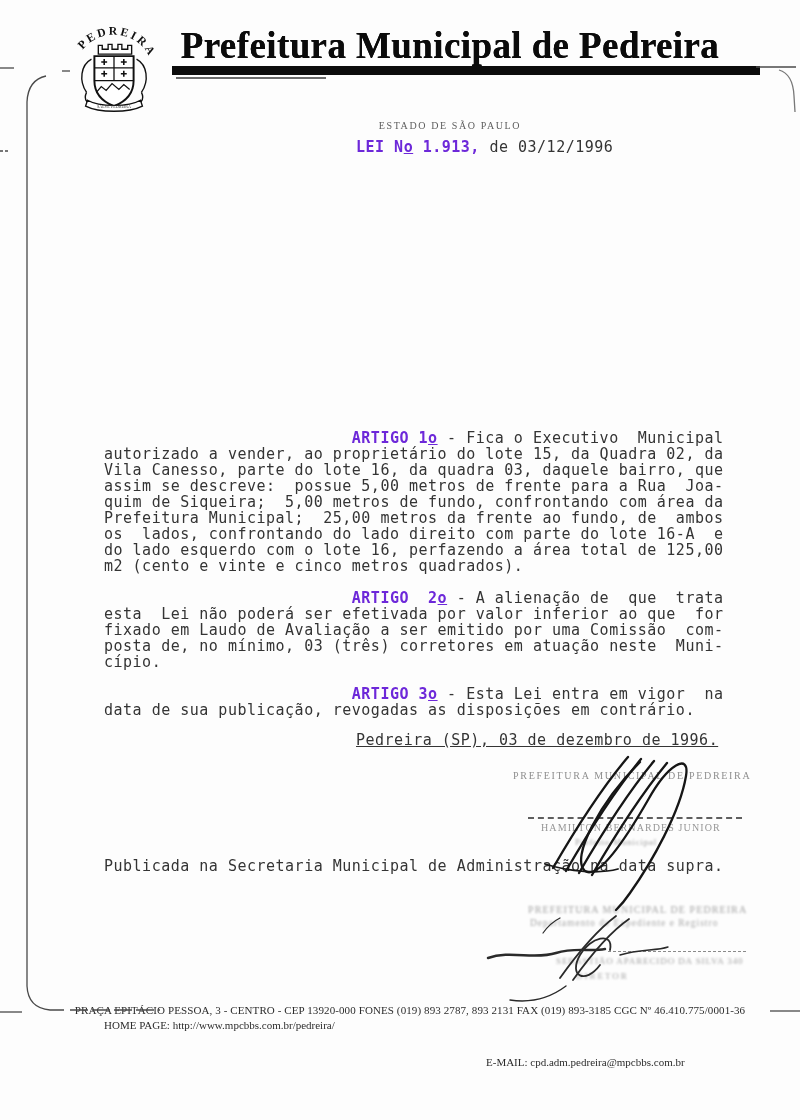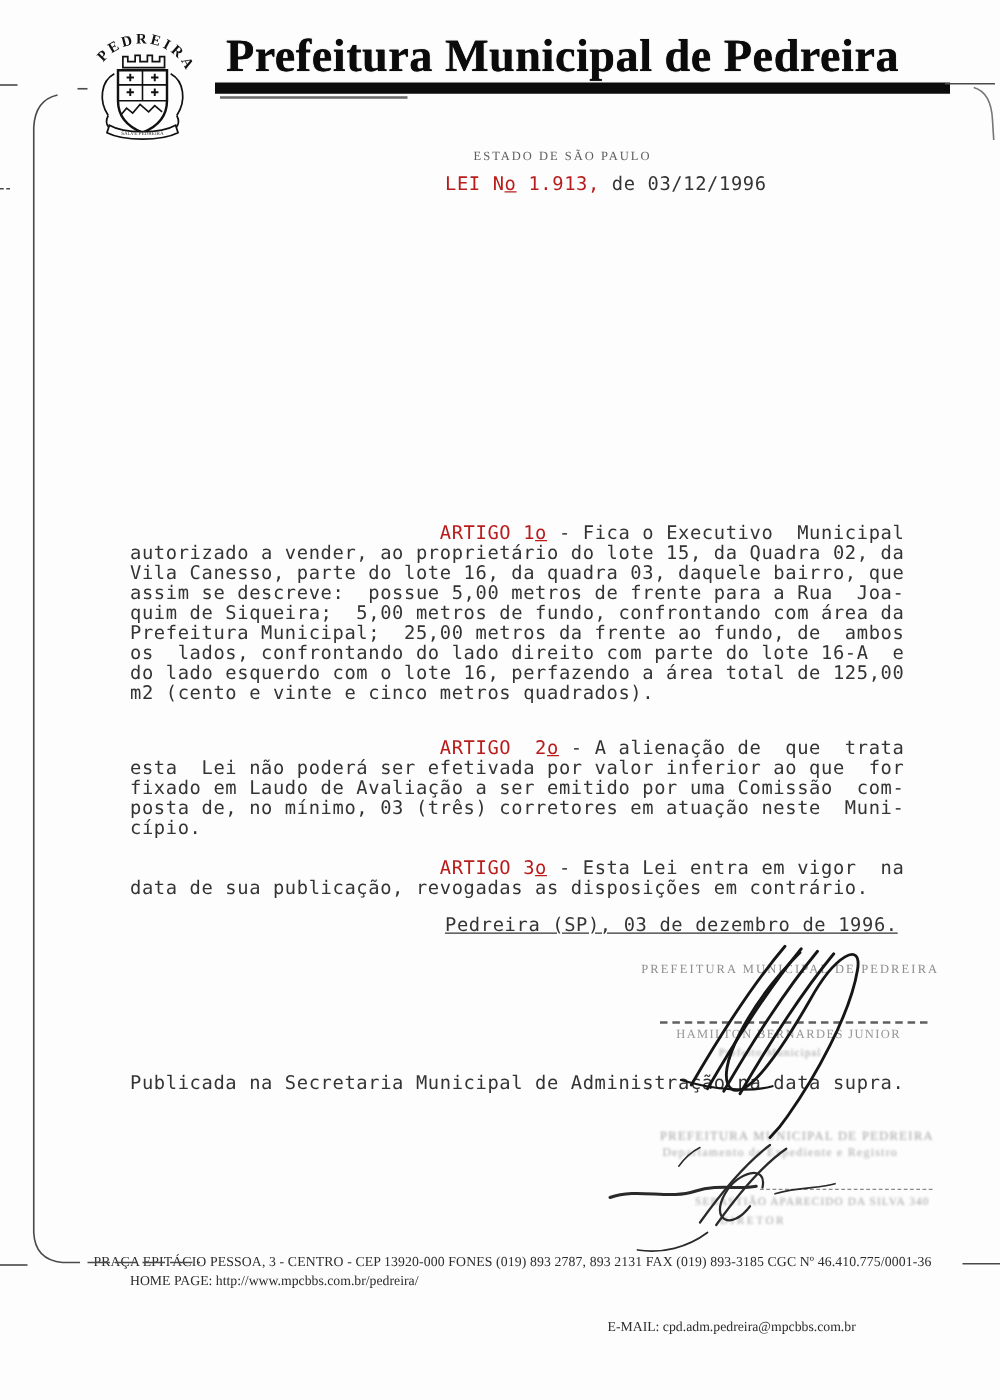--- a/index.html
+++ b/index.html
@@ -21,26 +21,26 @@
   #hdr-sub{
     position:absolute;left:170px;top:80px;width:560px;text-align:center;
     font-size:10px;letter-spacing:1.6px;color:#5d5d5d;margin-top:40px;
   }
   
   .tw{
     position:absolute;font-family:"DejaVu Sans Mono",monospace;
     font-size:15px;line-height:16px;letter-spacing:.5px;
     color:#343434;white-space:pre-wrap;
   }
-  .tw .b{font-weight:normal;color:#b91c1c;}
+  .tw .b{font-weight:bold;color:#6d28d9;}
   .tw .u{text-decoration:underline;}
   #lei-heading{left:356px;top:139px;}
   #ementa{left:356px;top:238px;width:412px;}
   #p1{left:104px;top:360px;width:644px;}
-  #p2{left:104px;top:418px;width:644px;}
+  #p2{left:104px;top:430px;width:644px;}
   #p3{left:104px;top:590px;width:644px;}
   #p4{left:104px;top:686px;width:644px;}
   #date-line{left:356px;top:732px;text-decoration:underline;}
   #publication{left:104px;top:858px;}
   
   .stamp{position:absolute;font-family:"Liberation Serif",serif;white-space:nowrap;}
   #stamp1-l1{left:513px;top:770px;font-size:10px;letter-spacing:1.7px;color:#8e8e8e;filter:blur(.5px);}
   #stamp1-line{left:528px;top:817px;width:214px;border-top:2px dashed #5f5f5f;height:0;position:absolute;}
   #stamp1-name{left:541px;top:822px;font-size:10px;letter-spacing:1.1px;color:#979797;filter:blur(.6px);}
   #stamp1-role{left:575px;top:837px;font-size:9px;letter-spacing:.8px;color:#a2a2a2;filter:blur(.8px);}

